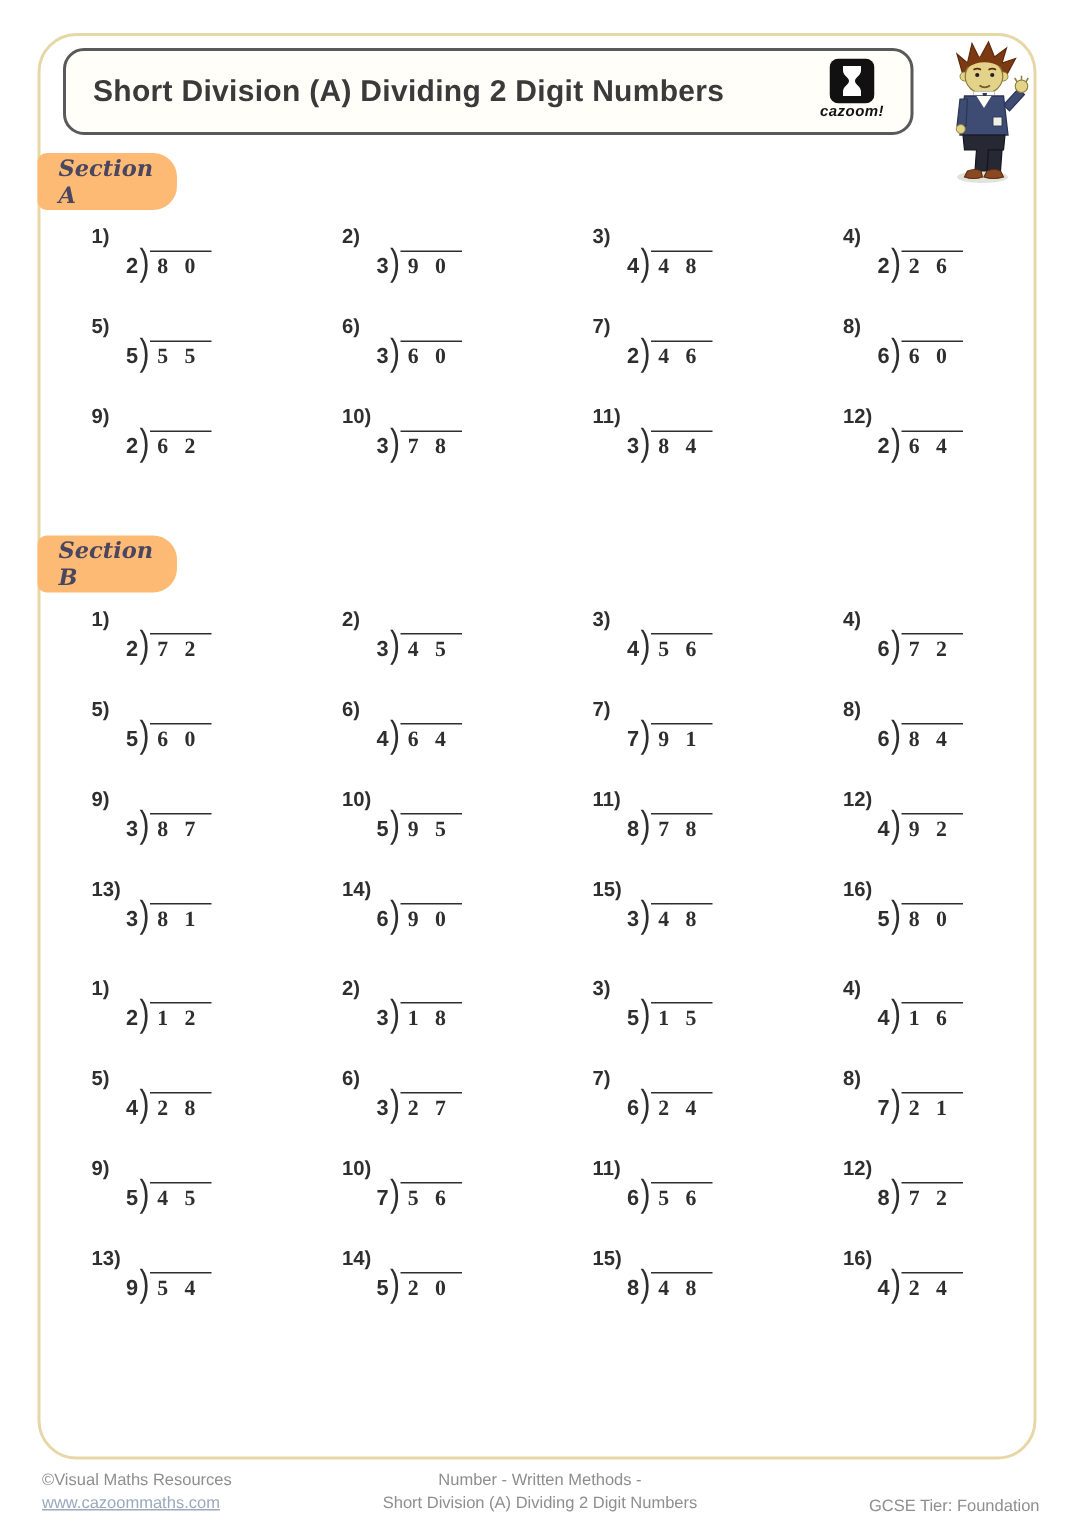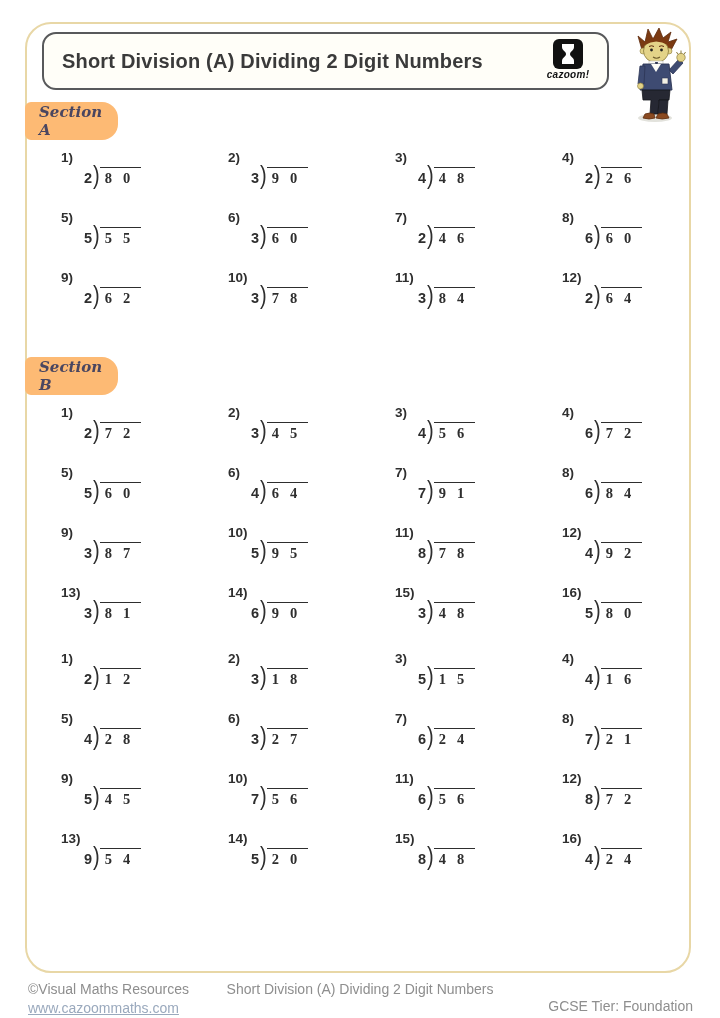--- a/index.html
+++ b/index.html
@@ -53,21 +53,21 @@
   .divisor{display:inline-block;}
   .bracket{
     display:inline-block;font-weight:400;font-size:20px;line-height:10px;
     transform:scaleY(1.25);transform-origin:60% 70%;margin-left:1px;color:#2e2e2e;
   }
   .dividend{
     display:inline-block;border-top:1.6px solid #2e2e2e;
     padding:3px 0 0 5px;letter-spacing:11px;line-height:1.1;font-family:Liberation Serif, serif;
   }
   
-  .footer{position:absolute;left:0;top:978px;width:720px;height:40px;font-size:14px;color:#8e8e8e;}
+  .footer{position:absolute;left:0;top:978px;width:720px;height:40px;font-size:11px;color:#8e8e8e;}
   .f-left{position:absolute;left:28px;top:2px;line-height:1.35;}
   .f-left a{color:#9aa9bd;text-decoration:underline;cursor:pointer;}
   .f-center{position:absolute;left:0;width:720px;text-align:center;top:2px;line-height:1.35;}
   .f-right{position:absolute;right:27px;top:20px;}
 </style>
 </head>
 <body>
 
 <div class="page-border">
 
@@ -355,16 +355,17 @@
   </div>
 </div>
 </div>
 
 <div class="footer">
   <div class="f-left">
     <div>©Visual Maths Resources</div>
     <a>www.cazoommaths.com</a>
   </div>
   <div class="f-center">
+    <div>Number - Written Methods -</div>
     <div>Short Division (A) Dividing 2 Digit Numbers</div>
   </div>
   <div class="f-right">GCSE Tier: Foundation</div>
 </div>
 
 </body></html>

